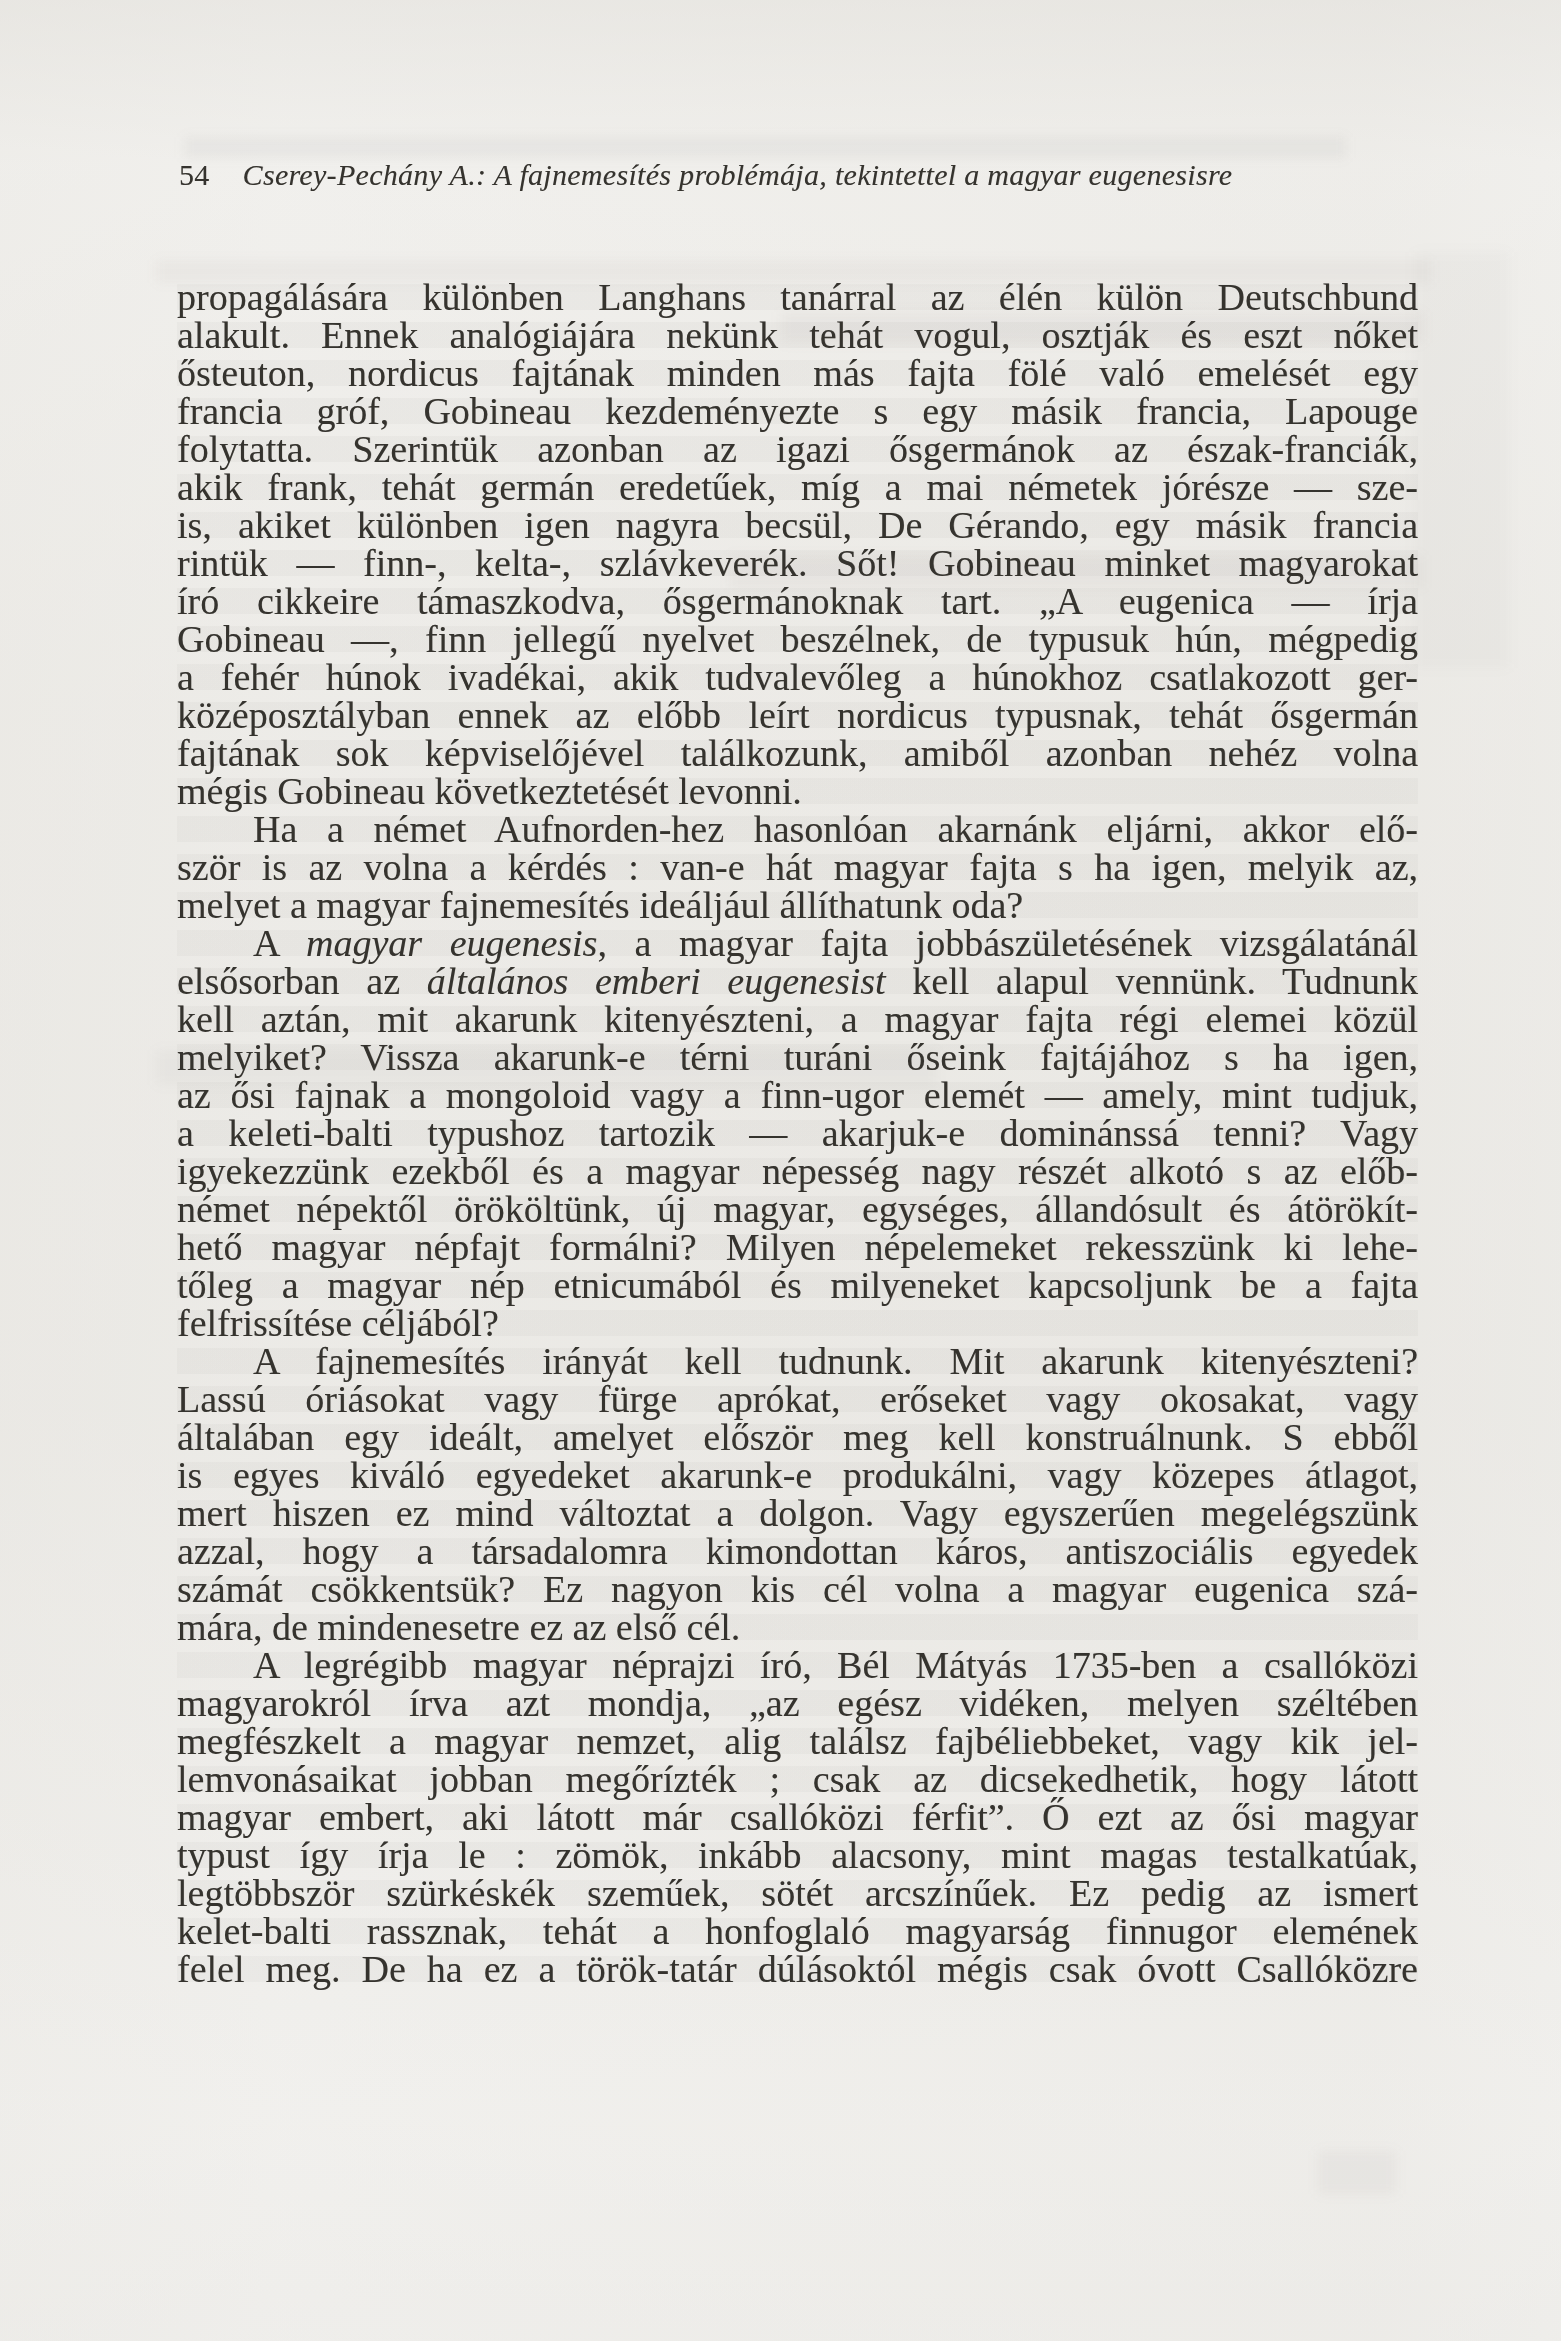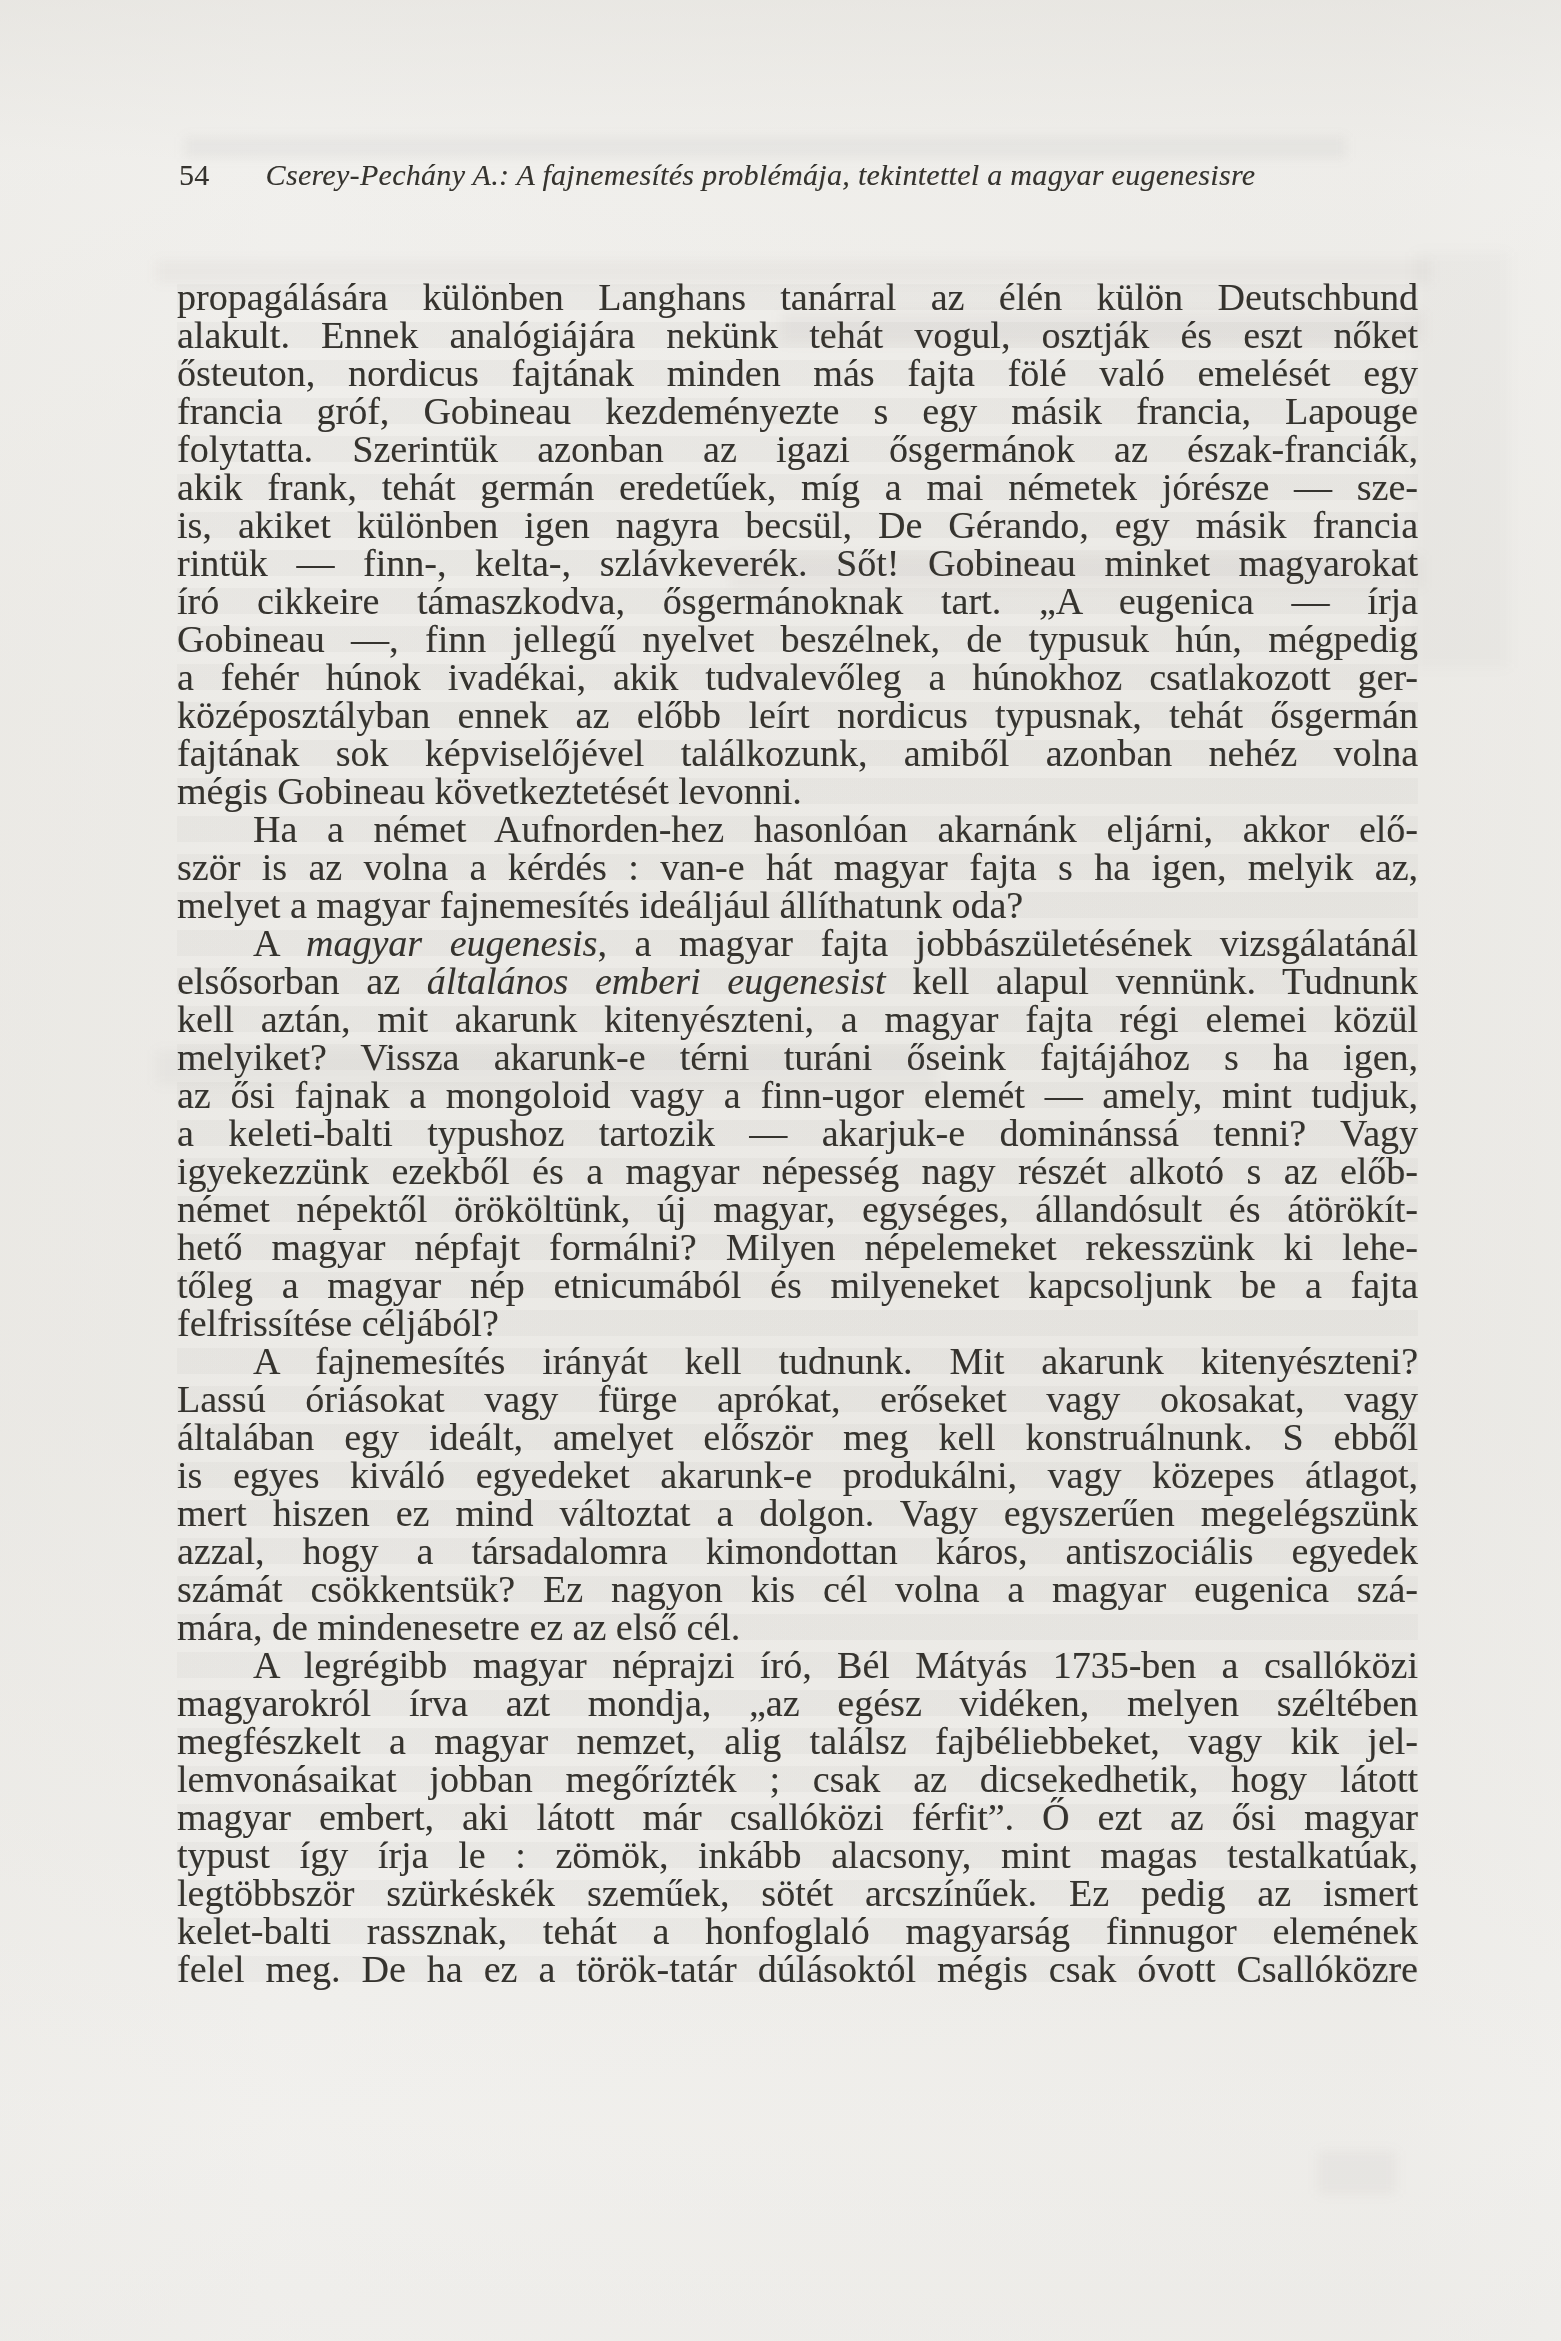--- a/index.html
+++ b/index.html
@@ -14,21 +14,21 @@
       linear-gradient(90deg, rgba(233,231,226,0.35) 0%, rgba(242,241,239,0.12) 18%,
         rgba(235,233,228,0.30) 55%, rgba(230,228,223,0.35) 88%, rgba(238,237,234,0.22) 100%);
     font-family:"Liberation Serif","DejaVu Serif",serif;
     color:var(--ink,#35332e);
   }
   .header{
     position:absolute;left:179px;top:158px;white-space:nowrap;
     font-size:30px;letter-spacing:0.3px;
     text-shadow:0.3px 0.3px 0.6px rgba(52,50,46,0.30);
   }
-  .header .pagenum{font-style:normal;margin-right:56px;}
+  .header .pagenum{font-style:normal;margin-right:33px;}
   .header .title{font-style:italic;}
   .textblock{
     position:absolute;left:177px;top:278px;width:1241px;
     font-size:38px;line-height:38px;
     text-shadow:0.3px 0.3px 0.6px rgba(52,50,46,0.30);
     font-variant-ligatures:none;
   }
   .line{
     text-align:justify;text-align-last:justify;height:38px;
     background:linear-gradient(rgba(104,101,95,0.045), rgba(104,101,95,0.045)) center/100% 26px no-repeat;

